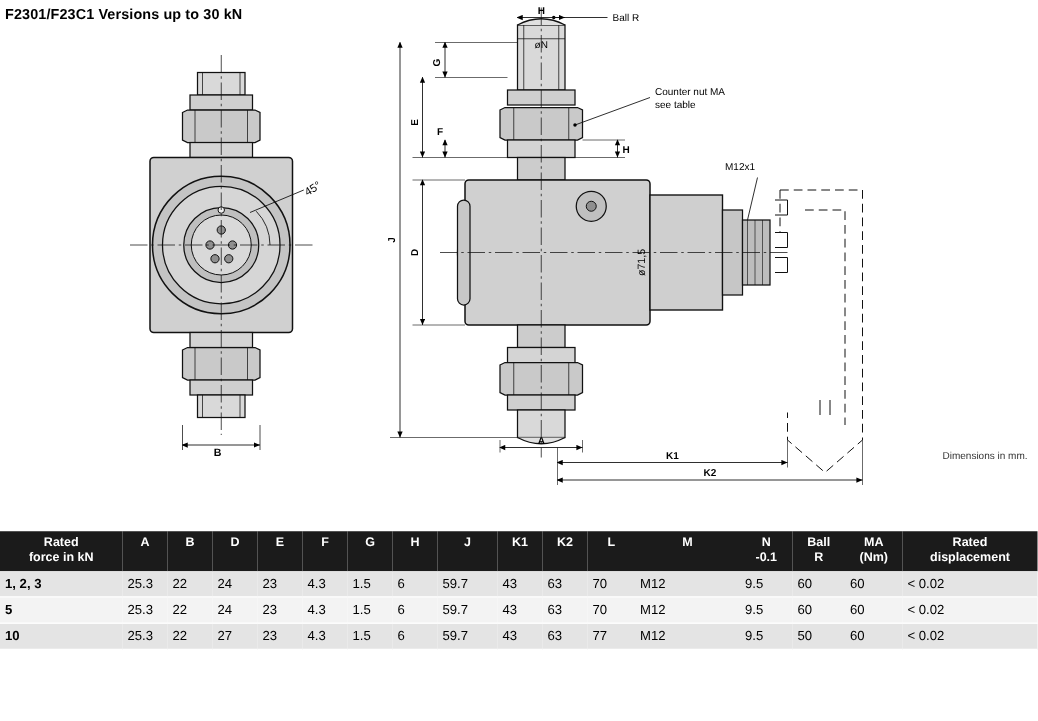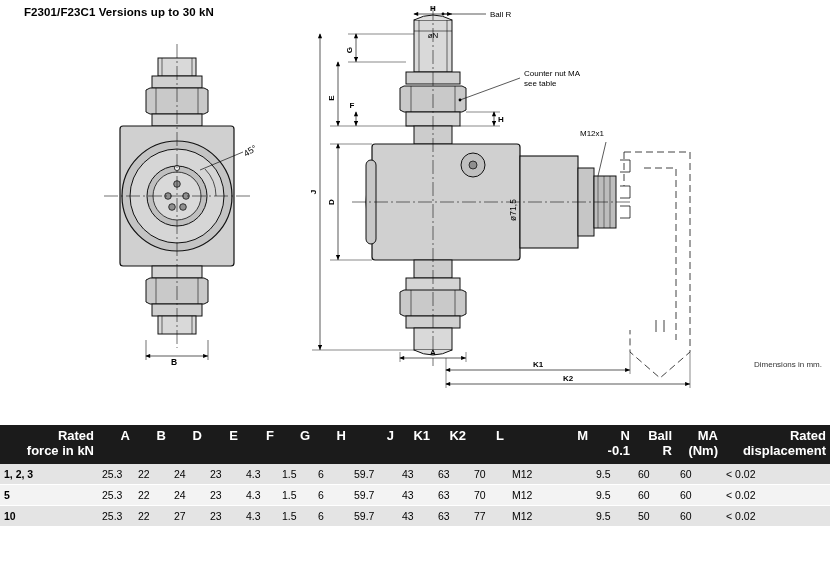--- a/index.html
+++ b/index.html
@@ -5,42 +5,42 @@
   html,body{margin:0;padding:0;}
   body{
     width:830px;height:577px;
     background:#ffffff;
     font-family:"Liberation Sans", sans-serif;
     color:#000;
     position:relative;
     overflow:hidden;
   }
   .title{
-    position:absolute;left:24px;top:6px;
+    position:absolute;left:4px;top:6px;
     font-size:11.5px;font-weight:bold;letter-spacing:0.1px;
   }
   .drawing{
     position:absolute;left:0;top:0;width:830px;height:400px;
   }
   .dims-note{
     position:absolute;right:8px;top:360px;
     font-size:8px;color:#333;
   }
   table.spec{
     position:absolute;left:0;top:425px;
     width:830px;border-collapse:collapse;
     font-size:10.5px;
   }
   table.spec th{
     background:#1b1b1b;color:#fff;
-    text-align:right;font-weight:bold;
+    text-align:center;font-weight:bold;
     padding:4px 4px 5px 4px;
     vertical-align:top;
     line-height:1.15;
-    font-size:13px;
+    font-size:10px;
   }
   table.spec td{
     padding:4px 4px;
     vertical-align:middle;
     border-bottom:1px solid #ffffff;
   }
   table.spec tbody tr:nth-child(odd){background:#e4e4e4;}
   table.spec tbody tr:nth-child(even){background:#f3f3f3;}
   table.spec td.first{font-weight:bold;margin-left:10px;}
   .c0{width:90px;}

